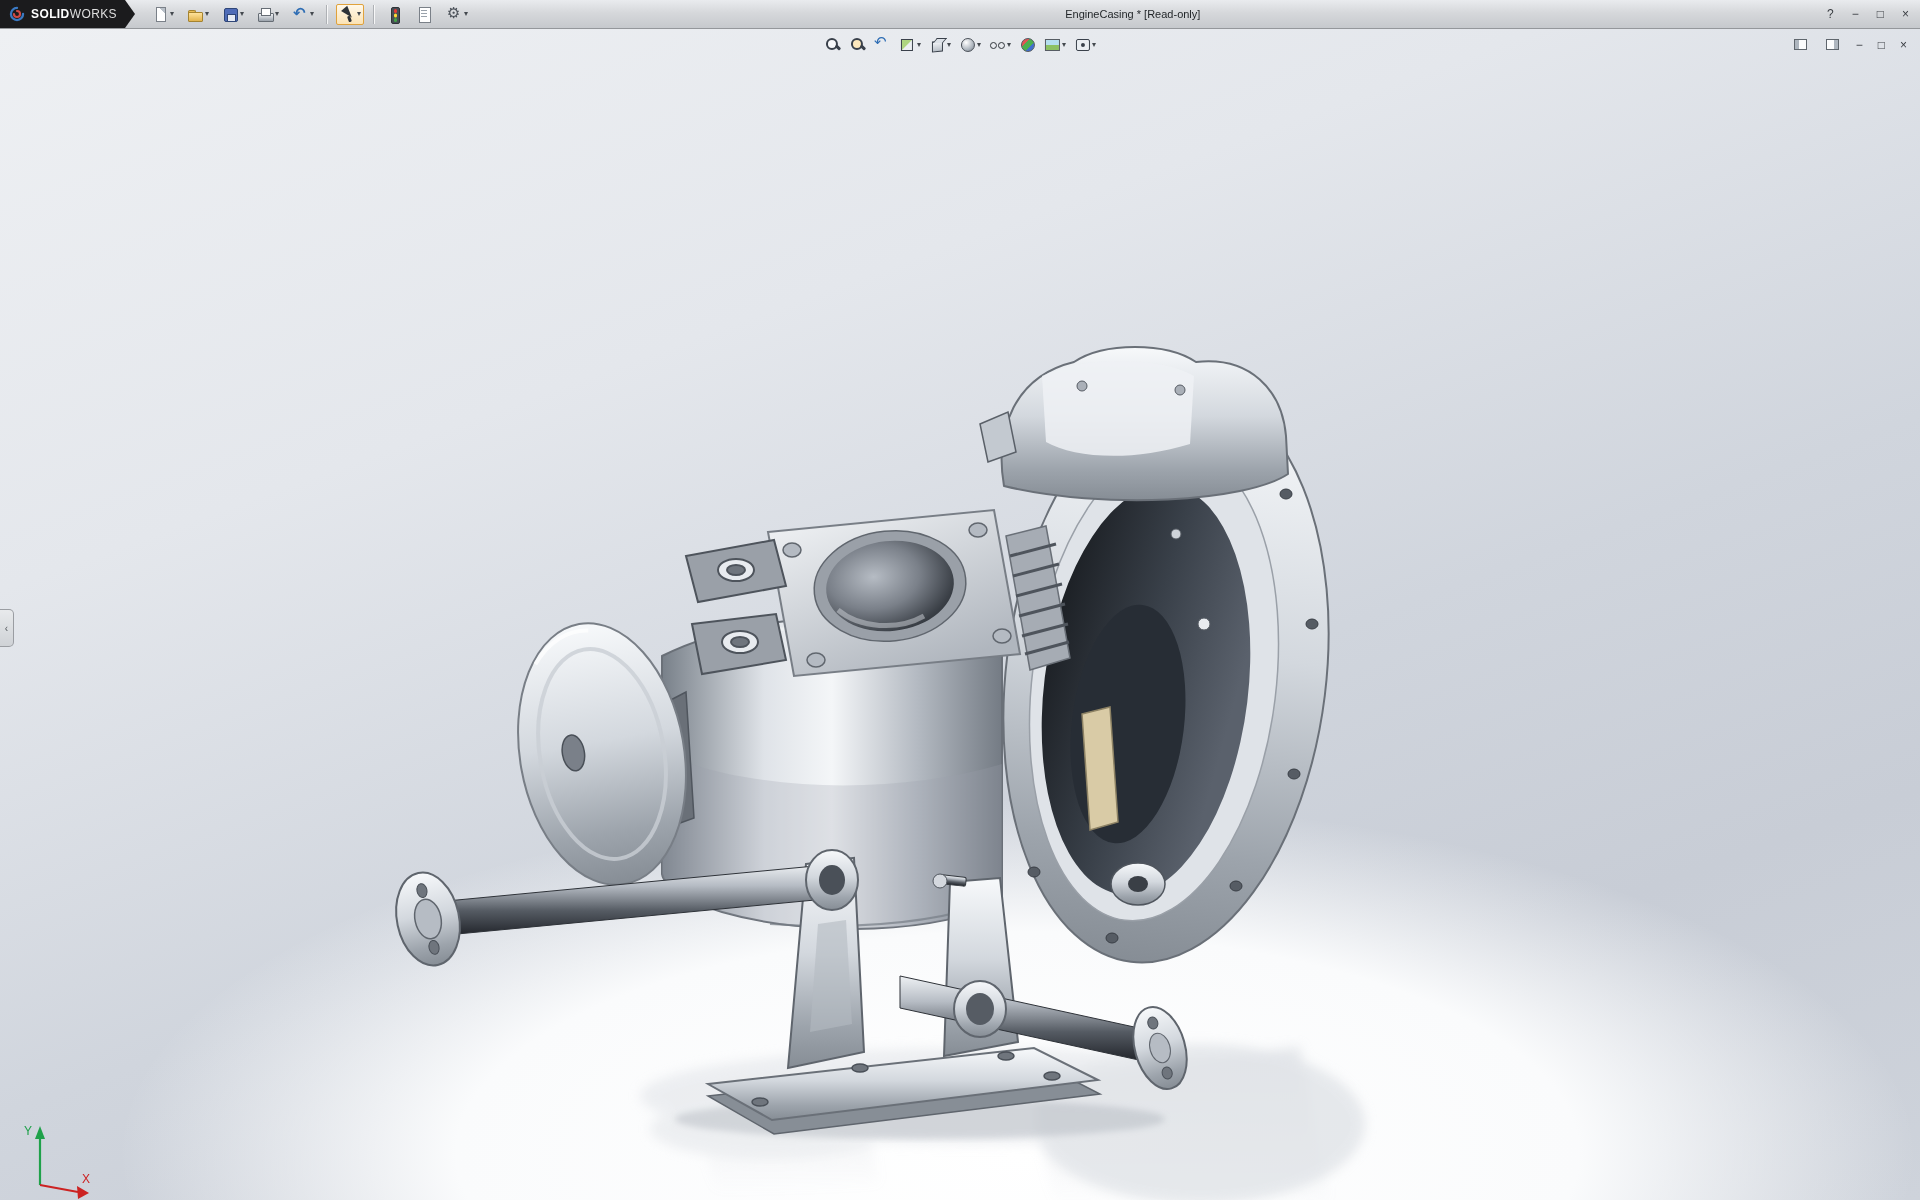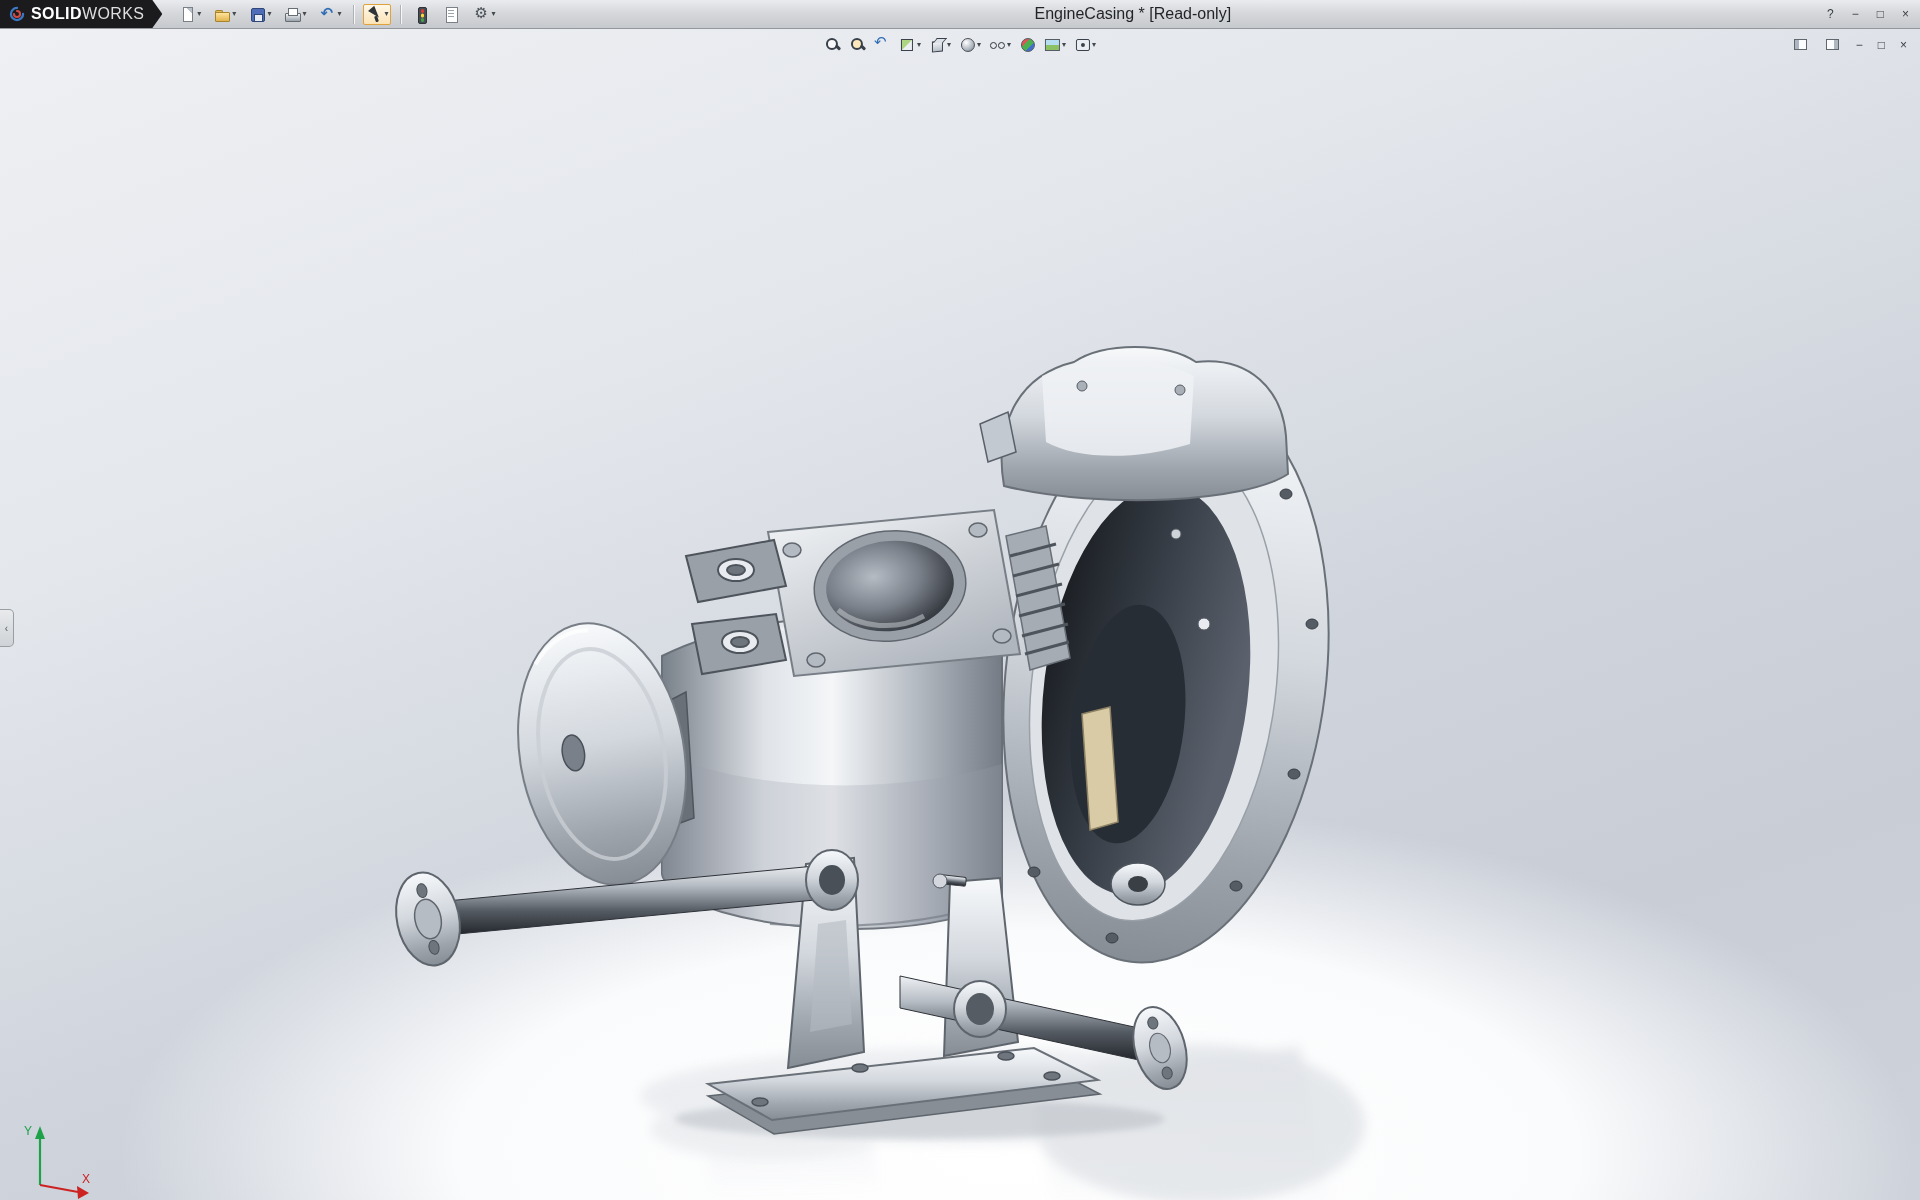--- a/index.html
+++ b/index.html
@@ -6,26 +6,26 @@
   body{width:1920px;height:1200px;overflow:hidden;position:relative;
        font-family:"Liberation Sans","DejaVu Sans",sans-serif;background:#fff;}
 
   
   .titlebar{position:relative;height:28px;
     background:linear-gradient(#e9ebee,#d6d8db 45%,#c6c9cd);
     border-bottom:1px solid #94979b;display:flex;align-items:center;z-index:10}
   .brand{height:28px;display:flex;align-items:center;gap:6px;background:#1b1b1d;
     padding:0 18px 0 9px;
     clip-path:polygon(0 0,calc(100% - 10px) 0,100% 50%,calc(100% - 10px) 100%,0 100%)}
-  .brand-text{color:#fff;font-size:16px;letter-spacing:.4px;white-space:nowrap}
+  .brand-text{color:#fff;font-size:12px;letter-spacing:.4px;white-space:nowrap}
   .brand-bold{font-weight:bold}
   .brand-light{font-weight:normal;color:#dedede}
   .main-toolbar{display:flex;align-items:center;gap:7px;margin-left:14px}
   .title{position:absolute;left:59%;transform:translateX(-50%);
-    font-size:16px;color:#1f2326;white-space:nowrap}
+    font-size:11px;color:#1f2326;white-space:nowrap}
   .window-controls{position:absolute;right:8px;top:0;height:28px;display:flex;align-items:center;gap:12px}
   .window-controls .gly{font-size:12px;color:#3a3e43;line-height:1}
 
   
   .tb-btn{display:inline-flex;align-items:center;gap:1px;padding:1px 2px;border:1px solid transparent;cursor:default}
   .tb-btn.active{border-color:#e0a23c;background:linear-gradient(#fff8ea,#fbe3b5);border-radius:2px}
   .dd{font-size:8px;color:#44494f;line-height:1}
   .sep{width:1px;height:19px;background:#aeb1b5;box-shadow:1px 0 0 rgba(255,255,255,.8);margin:0 2px}
   .gly{display:inline-block}
 

